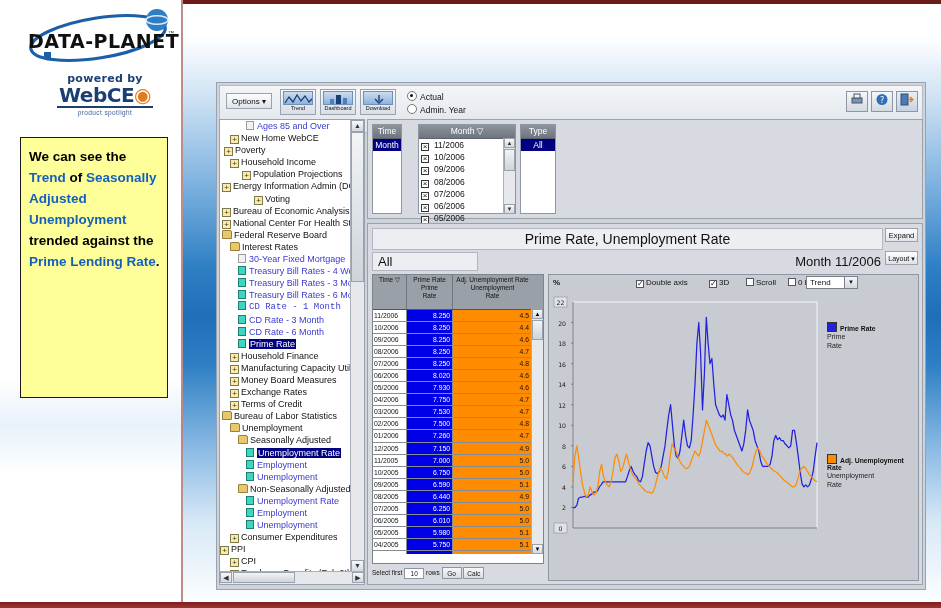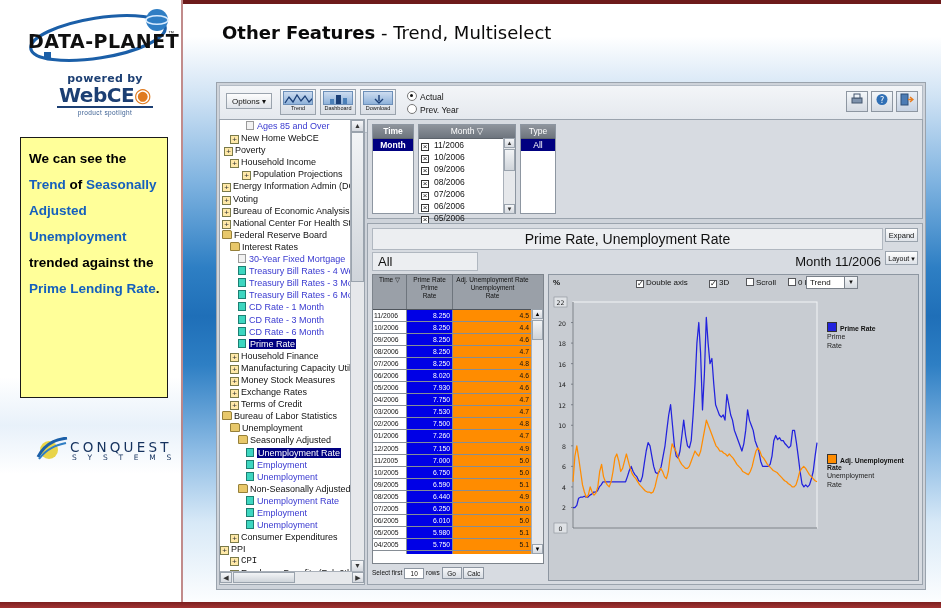--- a/index.html
+++ b/index.html
@@ -30,21 +30,21 @@
   #pbwrap{position:absolute;left:40px;top:72px;width:130px;height:48px;text-align:center;}
   #pbwrap .pb{font-size:11px;color:#1c3f73;font-weight:bold;letter-spacing:.3px;font-family:"DejaVu Sans",sans-serif;}
   #pbwrap .wc{font-size:20px;color:#1c3f73;font-weight:bold;letter-spacing:-.5px;line-height:20px;font-family:"DejaVu Sans",sans-serif;}
   #pbwrap .wc .dot{color:#e07b1f;}
   #pbwrap .ul{width:96px;height:2px;background:#1c3f73;margin:1px auto 1px auto;}
   #pbwrap .ps{font-size:6.5px;color:#3b5f92;letter-spacing:.4px;}
 
   
   #callout{position:absolute;left:20px;top:137px;width:148px;height:261px;
     background:#ffff99;border:1px solid #1a1a1a;box-sizing:border-box;padding:8px 7px 0 8px;}
-  #callout p{margin:0;font-size:13.5px;font-weight:bold;line-height:26px;color:#000;}
+  #callout p{margin:0;font-size:13.5px;font-weight:bold;line-height:21px;color:#000;}
   #callout .b{color:#1560bd;}
 
   
   #conquest{position:absolute;left:36px;top:437px;width:150px;height:30px;}
   #conquest .cq{position:absolute;left:34px;top:2px;font-size:13.5px;letter-spacing:3.2px;color:#15325e;font-family:"DejaVu Sans",sans-serif;}
   #conquest .sy{position:absolute;left:36px;top:16px;font-size:7.5px;letter-spacing:4.2px;color:#15325e;font-family:"DejaVu Sans",sans-serif;}
 
   
   #hdr{position:absolute;left:222px;top:22px;font-size:18px;color:#0a0a0a;font-family:"DejaVu Sans",sans-serif;}
   #hdr .bold{font-weight:bold;}
@@ -101,21 +101,21 @@
      border:1px solid #9aa3ad;box-sizing:border-box;text-align:center;font-size:7px;line-height:9px;color:#333;}
   .hsb .thumb{position:absolute;top:0;left:13px;width:62px;height:11px;
      background:linear-gradient(180deg,#f2f4f6,#cfd4da);border:1px solid #9aa3ad;box-sizing:border-box;}
 
   
   #selpanel{position:absolute;left:150px;top:36px;width:556px;height:100px;
      background:#d7dbe1;border:1px solid #9aa3ad;box-sizing:border-box;}
   .selcol{position:absolute;top:4px;background:#ffffff;border:1px solid #8d96a1;box-sizing:border-box;}
   .selhdr{height:13px;background:linear-gradient(180deg,#8e949c,#6e757e);color:#fff;font-size:8.5px;
      line-height:13px;text-align:center;border-bottom:1px solid #5c636b;}
-  #col-time{left:4px;width:42px;height:90px;font-weight:bold;}
+  #col-time{left:4px;width:30px;height:90px;}
   #col-time .item{font-size:8.5px;height:12px;line-height:12px;text-align:center;background:#000080;color:#fff;}
   #col-month{left:50px;width:98px;height:90px;}
   #col-month .mrow{height:12.2px;line-height:12.2px;font-size:8.5px;color:#111;white-space:nowrap;padding-left:2px;}
   #col-month .cb{display:inline-block;width:8px;height:8px;border:1px solid #333;background:#fff;
      box-sizing:border-box;vertical-align:-1px;margin-right:5px;text-align:center;line-height:6px;font-size:8px;color:#111;}
   #col-type{left:152px;width:36px;height:90px;}
   #col-type .item{font-size:8.5px;height:12px;line-height:12px;text-align:center;background:#000080;color:#fff;}
   .msb{position:absolute;right:0;top:13px;width:11px;height:76px;background:#e6e8eb;border-left:1px solid #a9b0b9;}
   .msb .arr{width:11px;height:10px;background:linear-gradient(180deg,#f6f7f9,#d5d9df);border:1px solid #9aa3ad;
      box-sizing:border-box;text-align:center;font-size:6px;line-height:8px;color:#333;}
@@ -196,33 +196,21 @@
     <div class="pb">powered by</div>
     <div class="wc"><span>WebCE</span><span class="dot">◉</span></div>
     <div class="ul"></div>
     <div class="ps">product spotlight</div>
   </div>
 
   <div id="callout">
     <p><span>We can see the </span><span class="b">Trend</span><span> of </span><span class="b">Seasonally Adjusted Unemployment</span><span> trended against the </span><span class="b">Prime Lending Rate</span><span>.</span></p>
   </div>
 
-  <div id="conquest">
-    <svg width="32" height="26" viewBox="0 0 32 26">
-      <circle cx="13" cy="13" r="9" fill="#e8d44a"></circle>
-      <path d="M2 20 C10 4, 24 2, 31 1" stroke="#1b5fa8" stroke-width="3" fill="none"></path>
-      <path d="M3 22 C12 10, 22 8, 30 6" stroke="#2f7ec4" stroke-width="2" fill="none"></path>
-    </svg>
-    <span class="cq">CONQUEST</span>
-    <span class="sy">S Y S T E M S</span>
-  </div>
-
-  <div id="hdr">
-    <span class="bold">Other Features</span><span class="reg"> - Trend, Multiselect</span>
-  </div>
+
 
   <div id="app">
 
     <div id="toolbar">
       <div id="optbtn" class="btn3d">Options ▾</div>
 
       <div class="tbicon" id="tb-trend">
         <span class="glyph">
           <svg width="30" height="13" viewBox="0 0 30 13">
               <polyline points="1,10 5,4 9,9 13,2 17,8 21,3 25,9 29,5" fill="none" stroke="#1b3f77" stroke-width="1.3"></polyline>
@@ -246,21 +234,21 @@
         <span class="glyph">
           <svg width="30" height="13" viewBox="0 0 30 13">
               <path d="M15 2 v6 M11 6 l4 4 4-4" stroke="#1b3f77" stroke-width="1.4" fill="none"></path>
             </svg>
         </span>
         <span class="lbl">Download</span>
       </div>
 
       <div class="radiorow">
         <div><span class="rad on"></span><span>Actual</span></div>
-        <div><span class="rad"></span><span>Prev. Year</span></div>
+        <div><span class="rad"></span><span>Admin. Year</span></div>
       </div>
 
       <div class="rticon" id="rt-print">
         <svg width="14" height="13" viewBox="0 0 14 13">
             <rect x="2" y="5" width="10" height="5" fill="#7f93ad" stroke="#44566e"></rect>
             <rect x="4" y="1" width="6" height="4" fill="#eef3f8" stroke="#44566e"></rect>
           </svg>
       </div>
       <div class="rticon" id="rt-help">
         <svg width="14" height="13" viewBox="0 0 14 13">
@@ -277,51 +265,51 @@
     </div>
 
     <div id="treepanel">
       <div id="treescroll">
           <div class="tnode" style="padding-left: 26px;"><span class="doc"></span><span class="lk">Ages 85 and Over</span></div>
           <div class="tnode" style="padding-left: 10px;"><span class="bx">+</span><span class="">New Home WebCE</span></div>
           <div class="tnode" style="padding-left: 4px;"><span class="bx">+</span><span class="">Poverty</span></div>
           <div class="tnode" style="padding-left: 10px;"><span class="bx">+</span><span class="">Household Income</span></div>
           <div class="tnode" style="padding-left: 22px;"><span class="bx">+</span><span class="">Population Projections</span></div>
           <div class="tnode" style="padding-left: 2px;"><span class="bx">+</span><span class="">Energy Information Admin (DOE)</span></div>
-          <div class="tnode" style="padding-left: 2px;"><span class="bx">+</span><span class="">Voting</span></div>
+          <div class="tnode" style="padding-left: 2px; margin-left: 32px;"><span class="bx">+</span><span class="">Voting</span></div>
           <div class="tnode" style="padding-left: 2px;"><span class="bx">+</span><span class="">Bureau of Economic Analysis</span></div>
           <div class="tnode" style="padding-left: 2px;"><span class="bx">+</span><span class="">National Center For Health Statistic</span></div>
           <div class="tnode" style="padding-left: 2px;"><span class="fld"></span><span class="">Federal Reserve Board</span></div>
           <div class="tnode" style="padding-left: 10px;"><span class="fld"></span><span class="">Interest Rates</span></div>
           <div class="tnode" style="padding-left: 18px;"><span class="doc"></span><span class="lk">30-Year Fixed Mortgage</span></div>
           <div class="tnode" style="padding-left: 18px;"><span class="ds"></span><span class="lk">Treasury Bill Rates - 4 Week</span></div>
           <div class="tnode" style="padding-left: 18px;"><span class="ds"></span><span class="lk">Treasury Bill Rates - 3 Month</span></div>
           <div class="tnode" style="padding-left: 18px;"><span class="ds"></span><span class="lk">Treasury Bill Rates - 6 Month</span></div>
-          <div class="tnode" style="padding-left: 18px;"><span class="ds"></span><span class="lk">CD Rate - 1 Month</span></div>
+          <div class="tnode" style="padding-left: 18px; font-family: Liberation Mono, monospace;"><span class="ds"></span><span class="lk">CD Rate - 1 Month</span></div>
           <div class="tnode" style="padding-left: 18px;"><span class="ds"></span><span class="lk">CD Rate - 3 Month</span></div>
           <div class="tnode" style="padding-left: 18px;"><span class="ds"></span><span class="lk">CD Rate - 6 Month</span></div>
           <div class="tnode sel" style="padding-left: 18px;"><span class="ds"></span><span class="lk">Prime Rate</span></div>
           <div class="tnode" style="padding-left: 10px;"><span class="bx">+</span><span class="">Household Finance</span></div>
           <div class="tnode" style="padding-left: 10px;"><span class="bx">+</span><span class="">Manufacturing Capacity Utilizatio</span></div>
-          <div class="tnode" style="padding-left: 10px;"><span class="bx">+</span><span class="">Money Stock Measures</span></div>
+          <div class="tnode" style="padding-left: 10px;"><span class="bx">+</span><span class="">Money Board Measures</span></div>
           <div class="tnode" style="padding-left: 10px;"><span class="bx">+</span><span class="">Exchange Rates</span></div>
           <div class="tnode" style="padding-left: 10px;"><span class="bx">+</span><span class="">Terms of Credit</span></div>
           <div class="tnode" style="padding-left: 2px;"><span class="fld"></span><span class="">Bureau of Labor Statistics</span></div>
           <div class="tnode" style="padding-left: 10px;"><span class="fld"></span><span class="">Unemployment</span></div>
           <div class="tnode" style="padding-left: 18px;"><span class="fld"></span><span class="">Seasonally Adjusted</span></div>
           <div class="tnode sel" style="padding-left: 26px;"><span class="ds"></span><span class="lk">Unemployment Rate</span></div>
           <div class="tnode" style="padding-left: 26px;"><span class="ds"></span><span class="lk">Employment</span></div>
           <div class="tnode" style="padding-left: 26px;"><span class="ds"></span><span class="lk">Unemployment</span></div>
           <div class="tnode" style="padding-left: 18px;"><span class="fld"></span><span class="">Non-Seasonally Adjusted</span></div>
           <div class="tnode" style="padding-left: 26px;"><span class="ds"></span><span class="lk">Unemployment Rate</span></div>
           <div class="tnode" style="padding-left: 26px;"><span class="ds"></span><span class="lk">Employment</span></div>
           <div class="tnode" style="padding-left: 26px;"><span class="ds"></span><span class="lk">Unemployment</span></div>
           <div class="tnode" style="padding-left: 10px;"><span class="bx">+</span><span class="">Consumer Expenditures</span></div>
           <div class="tnode" style=""><span class="bx">+</span><span class="">PPI</span></div>
-          <div class="tnode" style="padding-left: 10px; font-family: Liberation Mono, monospace;"><span class="bx">+</span><span class="">CPI</span></div>
+          <div class="tnode" style="padding-left: 10px;"><span class="bx">+</span><span class="">CPI</span></div>
           <div class="tnode" style="padding-left: 10px;"><span class="bx">+</span><span class="">Employee Benefits (Feb 9th)</span></div>
         </div>
       <div class="vsb">
         <div class="arr">▲</div>
         <div class="thumb" style="top:12px;height:150px;"></div>
         <div class="arr" style="position:absolute;bottom:0;">▼</div>
       </div>
       <div class="hsb">
         <div class="arr" style="left:0;">◀</div>
         <div class="thumb"></div>

